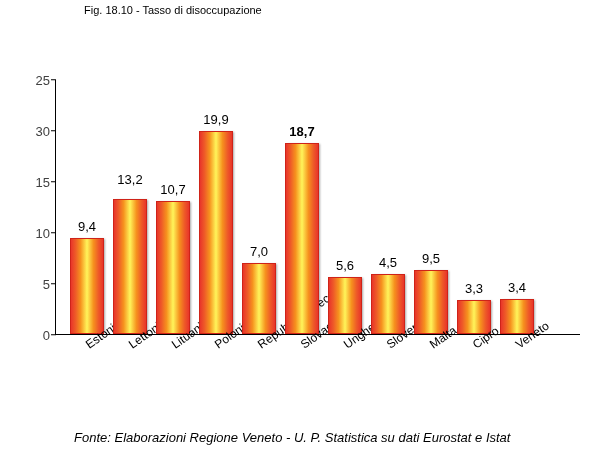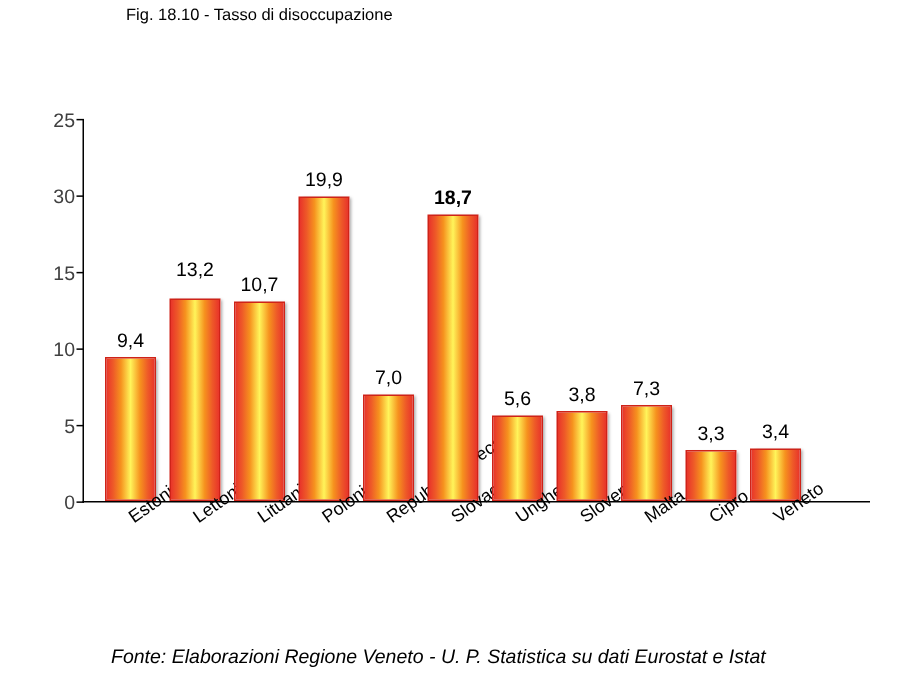--- a/index.html
+++ b/index.html
@@ -208,26 +208,26 @@
           <div class="bar-value" style="bottom: 194.74px; font-weight: bold;">18,7</div>
           <div class="cat-label">Slovacchia</div>
         </div>
         <div class="bar-slot" style="left: 272px;">
           <div class="bar" style="height: 57.12px;"></div>
           <div class="bar-value" style="bottom: 61.12px;">5,6</div>
           <div class="cat-label">Ungheria</div>
         </div>
         <div class="bar-slot" style="left: 315px;">
           <div class="bar" style="height: 60.18px;"></div>
-          <div class="bar-value" style="bottom: 64.18px;">3,8</div>
+          <div class="bar-value" style="bottom: 64.18px;">4,5</div>
           <div class="cat-label">Slovenia</div>
         </div>
         <div class="bar-slot" style="left: 358px;">
           <div class="bar" style="height: 64.26px;"></div>
-          <div class="bar-value" style="bottom: 68.26px;">7,3</div>
+          <div class="bar-value" style="bottom: 68.26px;">9,5</div>
           <div class="cat-label">Malta</div>
         </div>
         <div class="bar-slot" style="left: 401px;">
           <div class="bar" style="height: 33.66px;"></div>
           <div class="bar-value" style="bottom: 37.66px;">3,3</div>
           <div class="cat-label">Cipro</div>
         </div>
         <div class="bar-slot" style="left: 444px;">
           <div class="bar" style="height: 34.68px;"></div>
           <div class="bar-value" style="bottom: 38.68px;">3,4</div>

